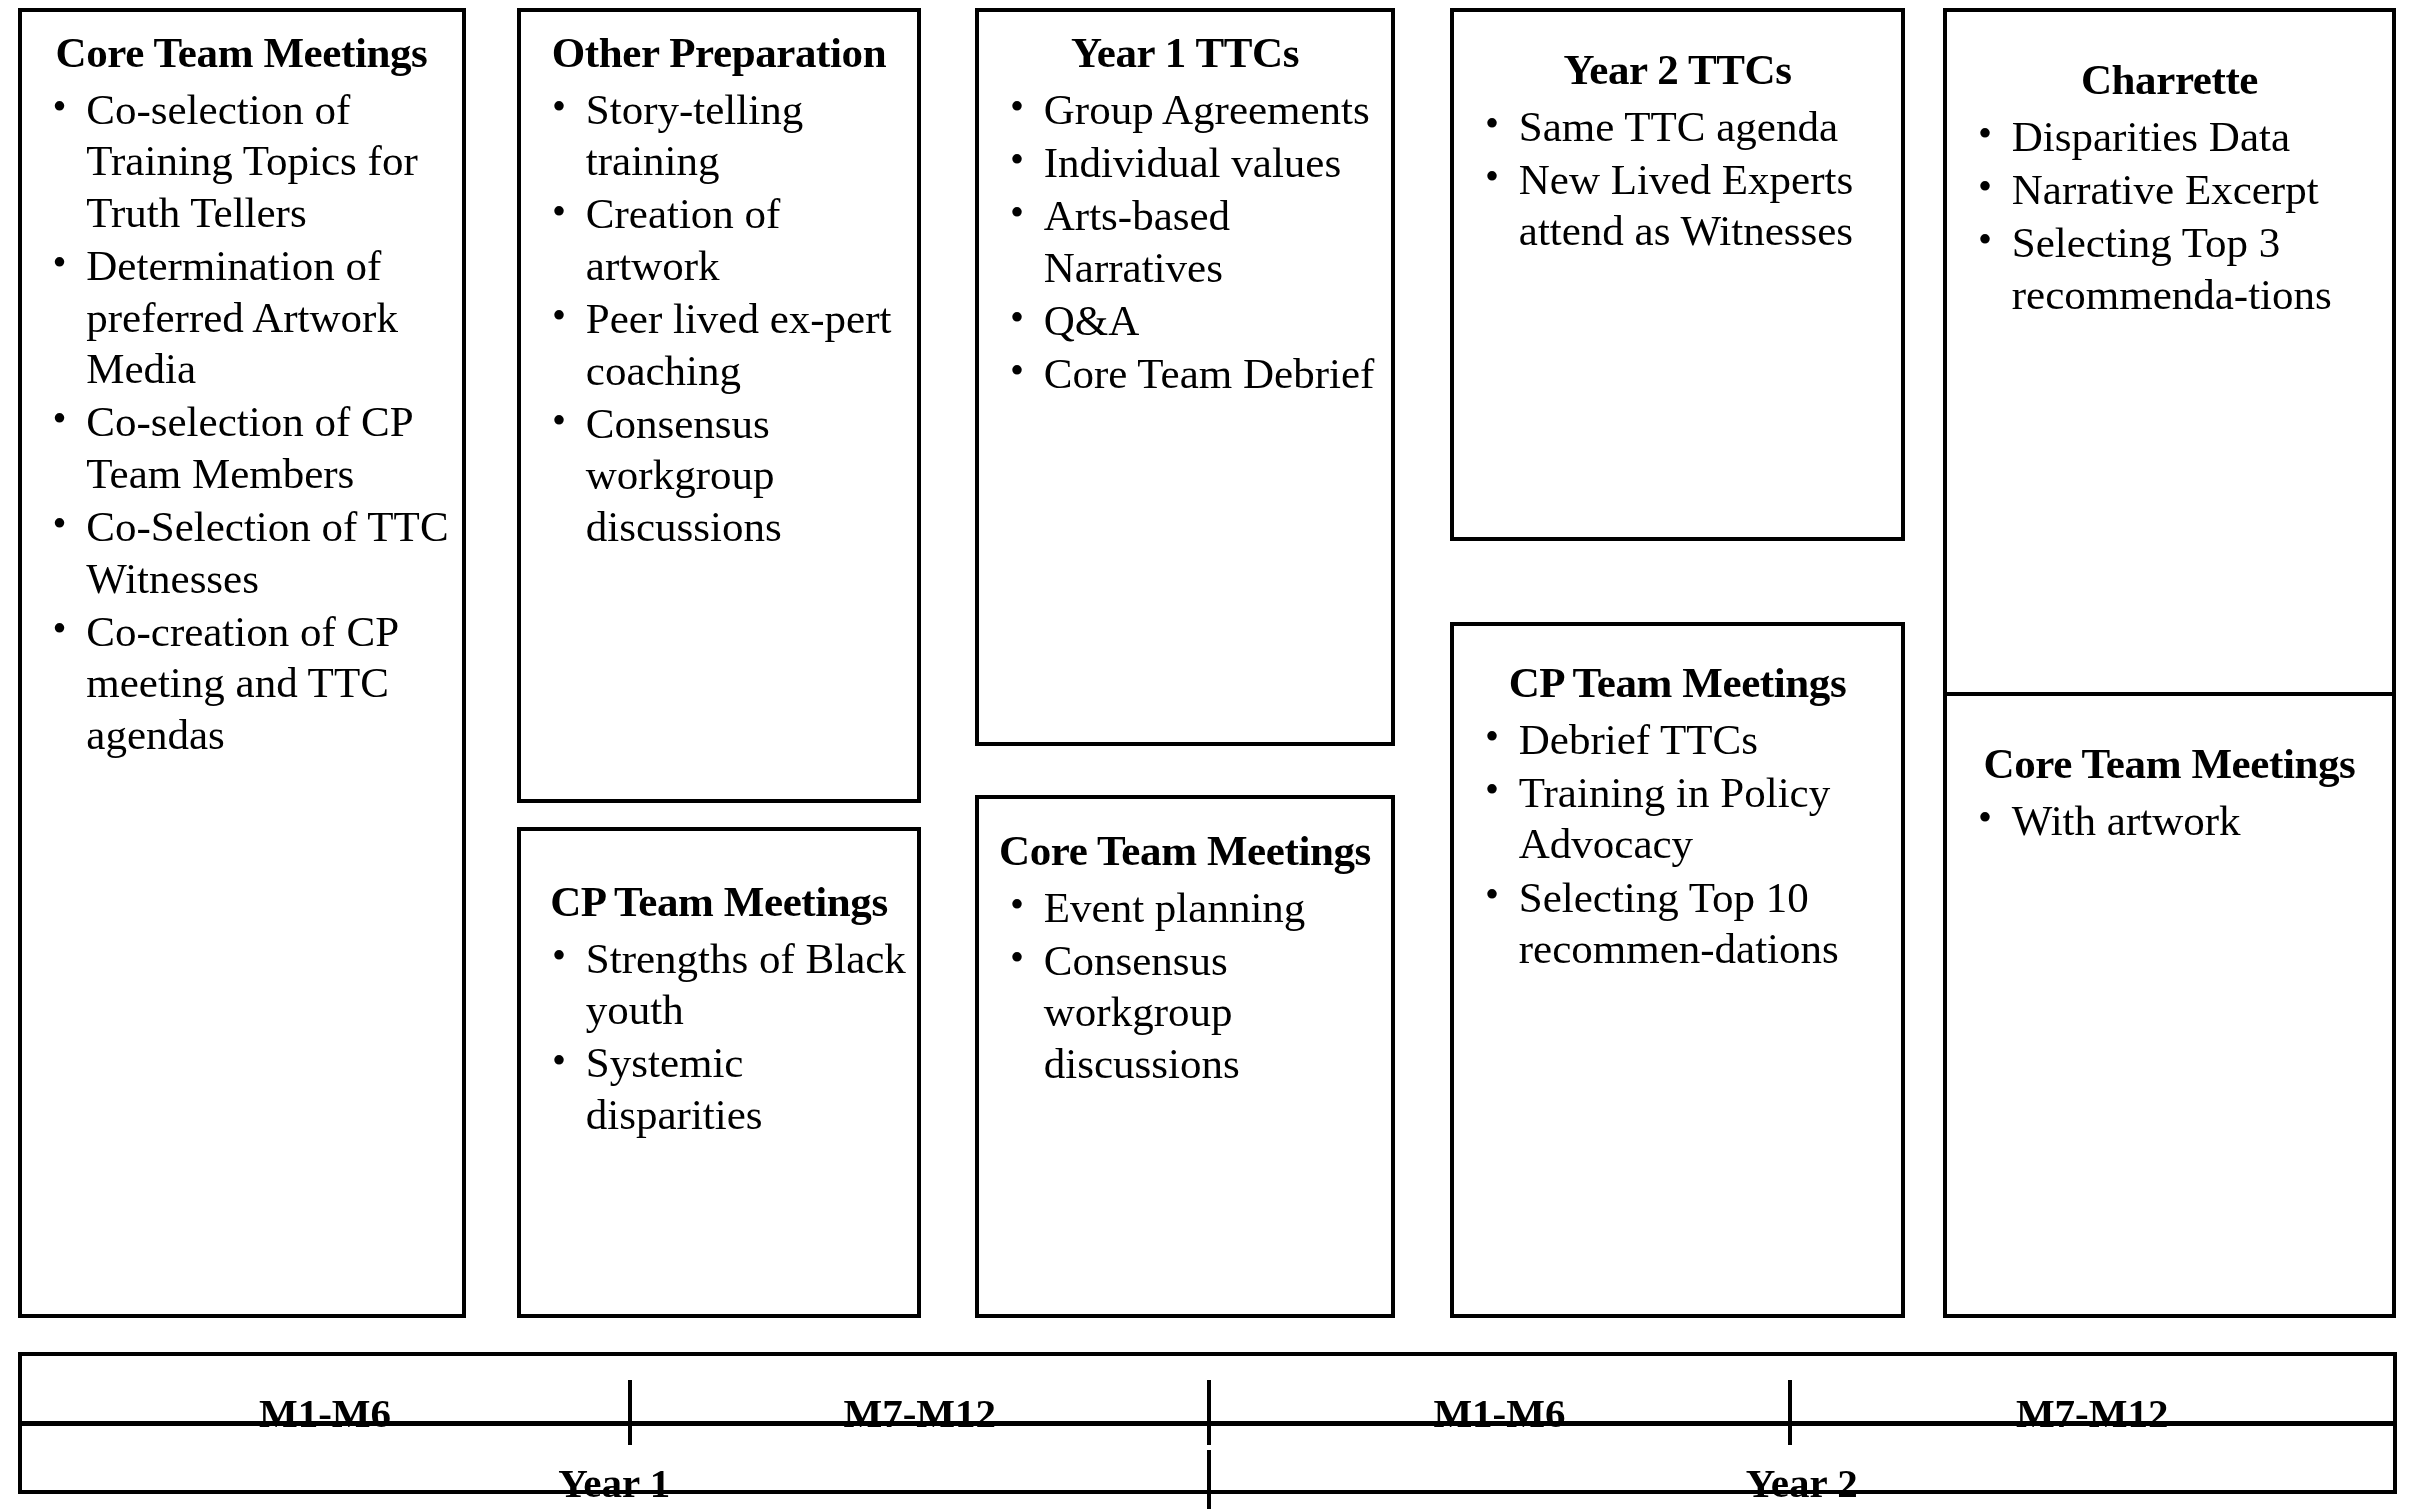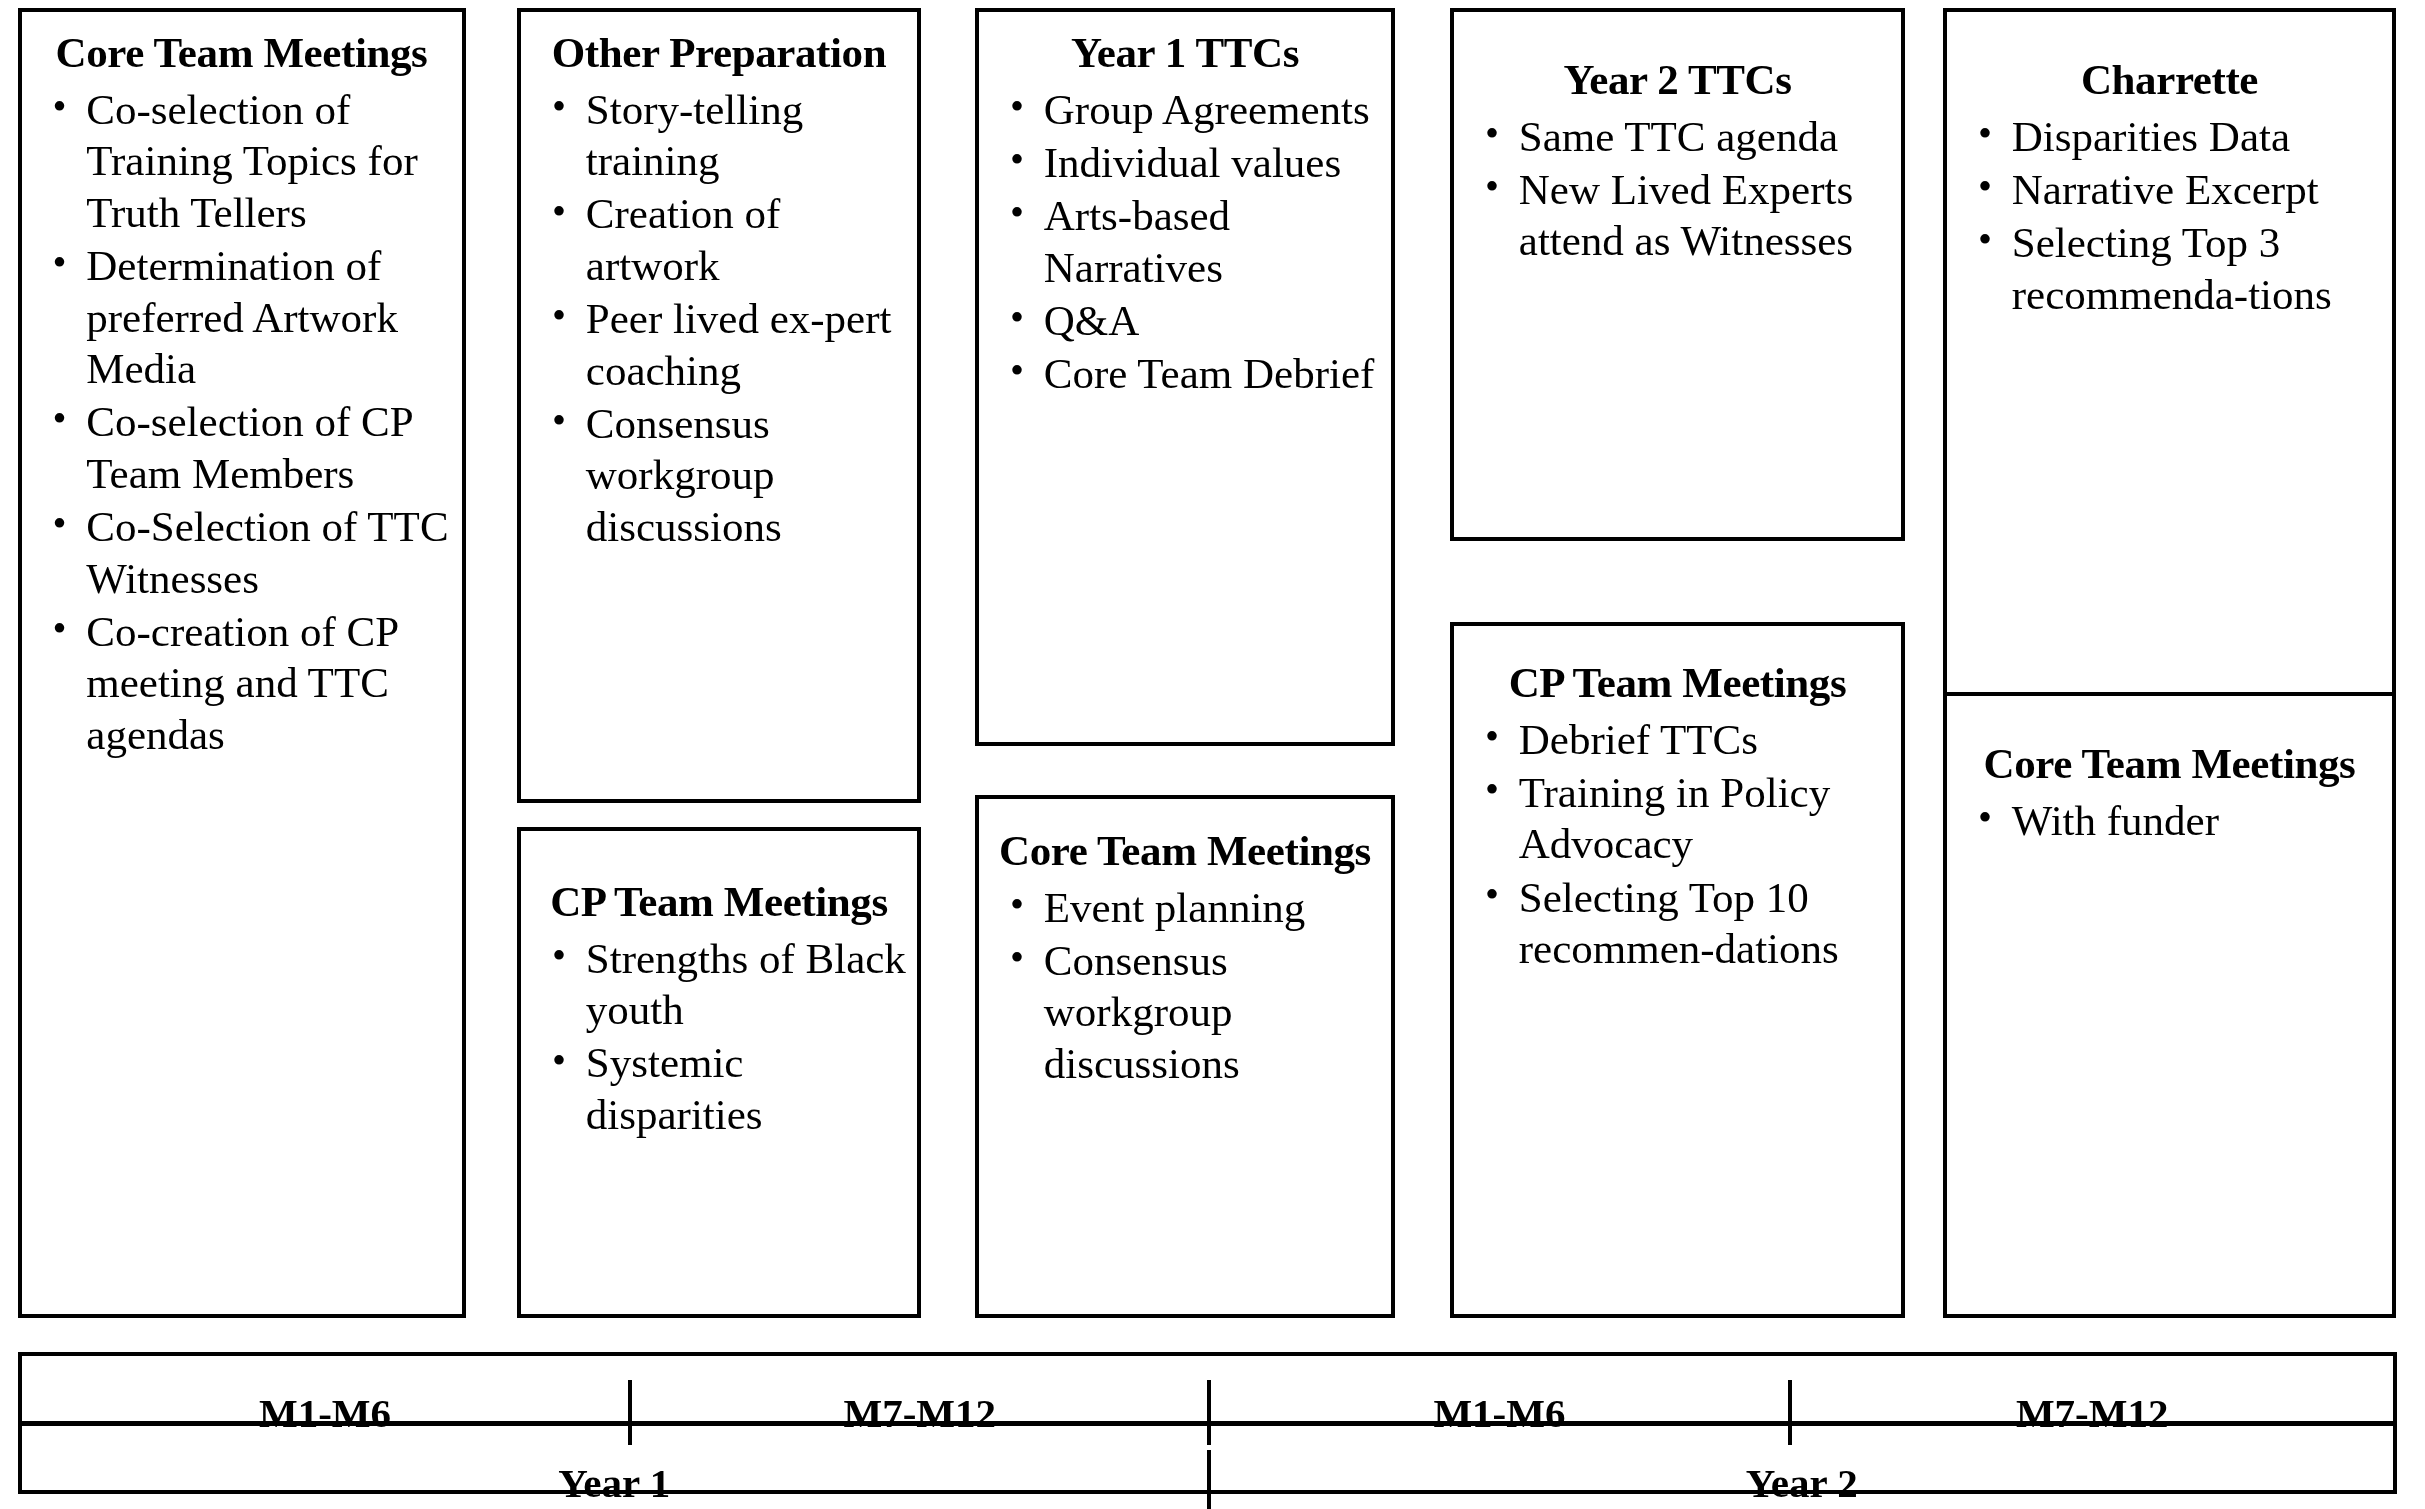--- a/index.html
+++ b/index.html
@@ -71,21 +71,21 @@
   #box-core-team-2    { left: 975px; top: 795px; width: 420px;  height: 523px;  }
 
   #box-year2-ttcs     { left: 1450px; top: 8px;   width: 455px;  height: 533px;  }
   #box-cp-team-2      { left: 1450px; top: 622px;  width: 455px;  height: 696px;  }
 
   #box-charrette      { left: 1943px; top: 8px;   width: 453px;  height: 706px;  }
   #box-core-team-3    { left: 1943px; top: 692px;  width: 453px;  height: 626px;  }
 
   
   #box-year1-ttcs  .box-title { margin-top: 8px; }
-  #box-year2-ttcs  .box-title { margin-top: 35px; }
+  #box-year2-ttcs  .box-title { margin-top: 25px; }
   #box-charrette   .box-title { margin-top: 35px; }
   #box-cp-team-1   .box-title { margin-top: 38px; }
   #box-cp-team-2   .box-title { margin-top: 24px; }
   #box-core-team-2 .box-title { margin-top: 19px; }
   #box-core-team-3 .box-title { margin-top: 35px; }
 
   
   #timeline {
     position: absolute;
     left: 17.5px;
@@ -198,21 +198,21 @@
     <ul class="box-list">
       <li>Disparities Data</li>
       <li>Narrative Excerpt</li>
       <li>Selecting Top 3 recommenda-tions</li>
     </ul>
   </div>
 
   <div class="box" id="box-core-team-3">
     <div class="box-title">Core Team Meetings</div>
     <ul class="box-list">
-      <li>With funder</li>
+      <li>With artwork</li>
     </ul>
   </div>
 
   <div id="timeline">
     <div class="tl-row" id="tl-months">
       <div class="tl-cell m1">M1-M6</div>
       <div class="tl-cell m2">M7-M12</div>
       <div class="tl-cell m3">M1-M6</div>
       <div class="tl-cell m4">M7-M12</div>
     </div>

